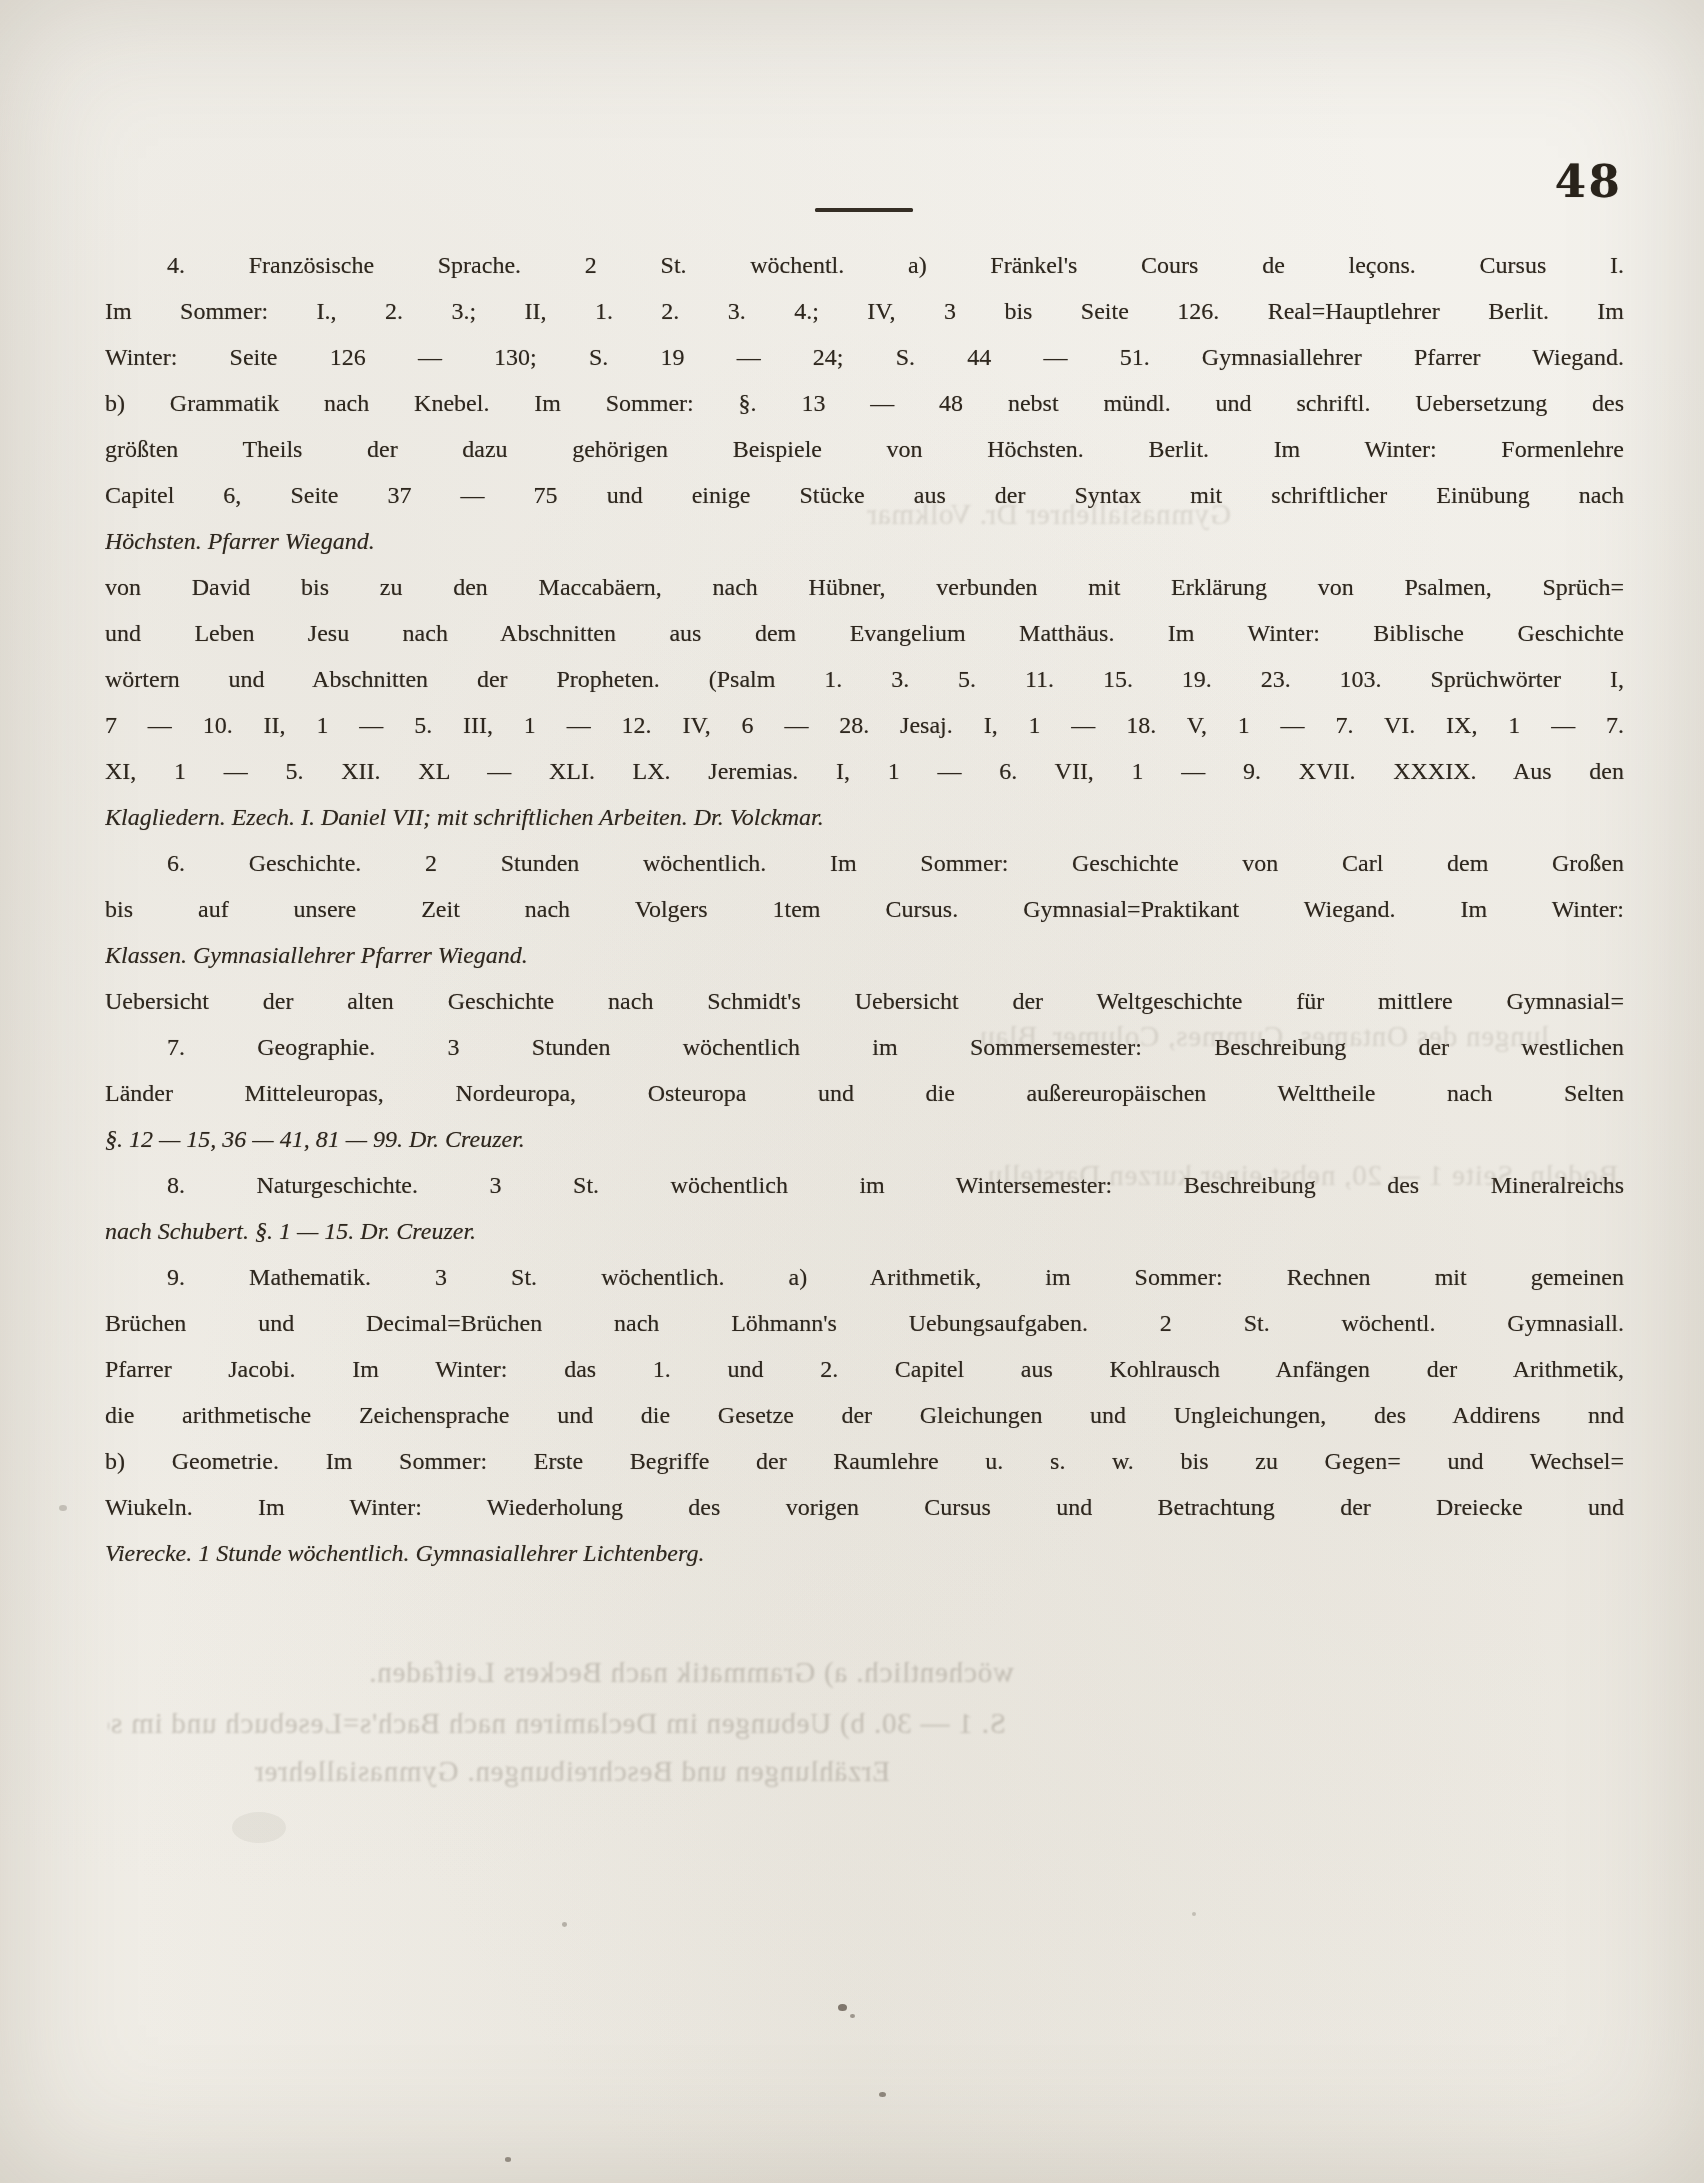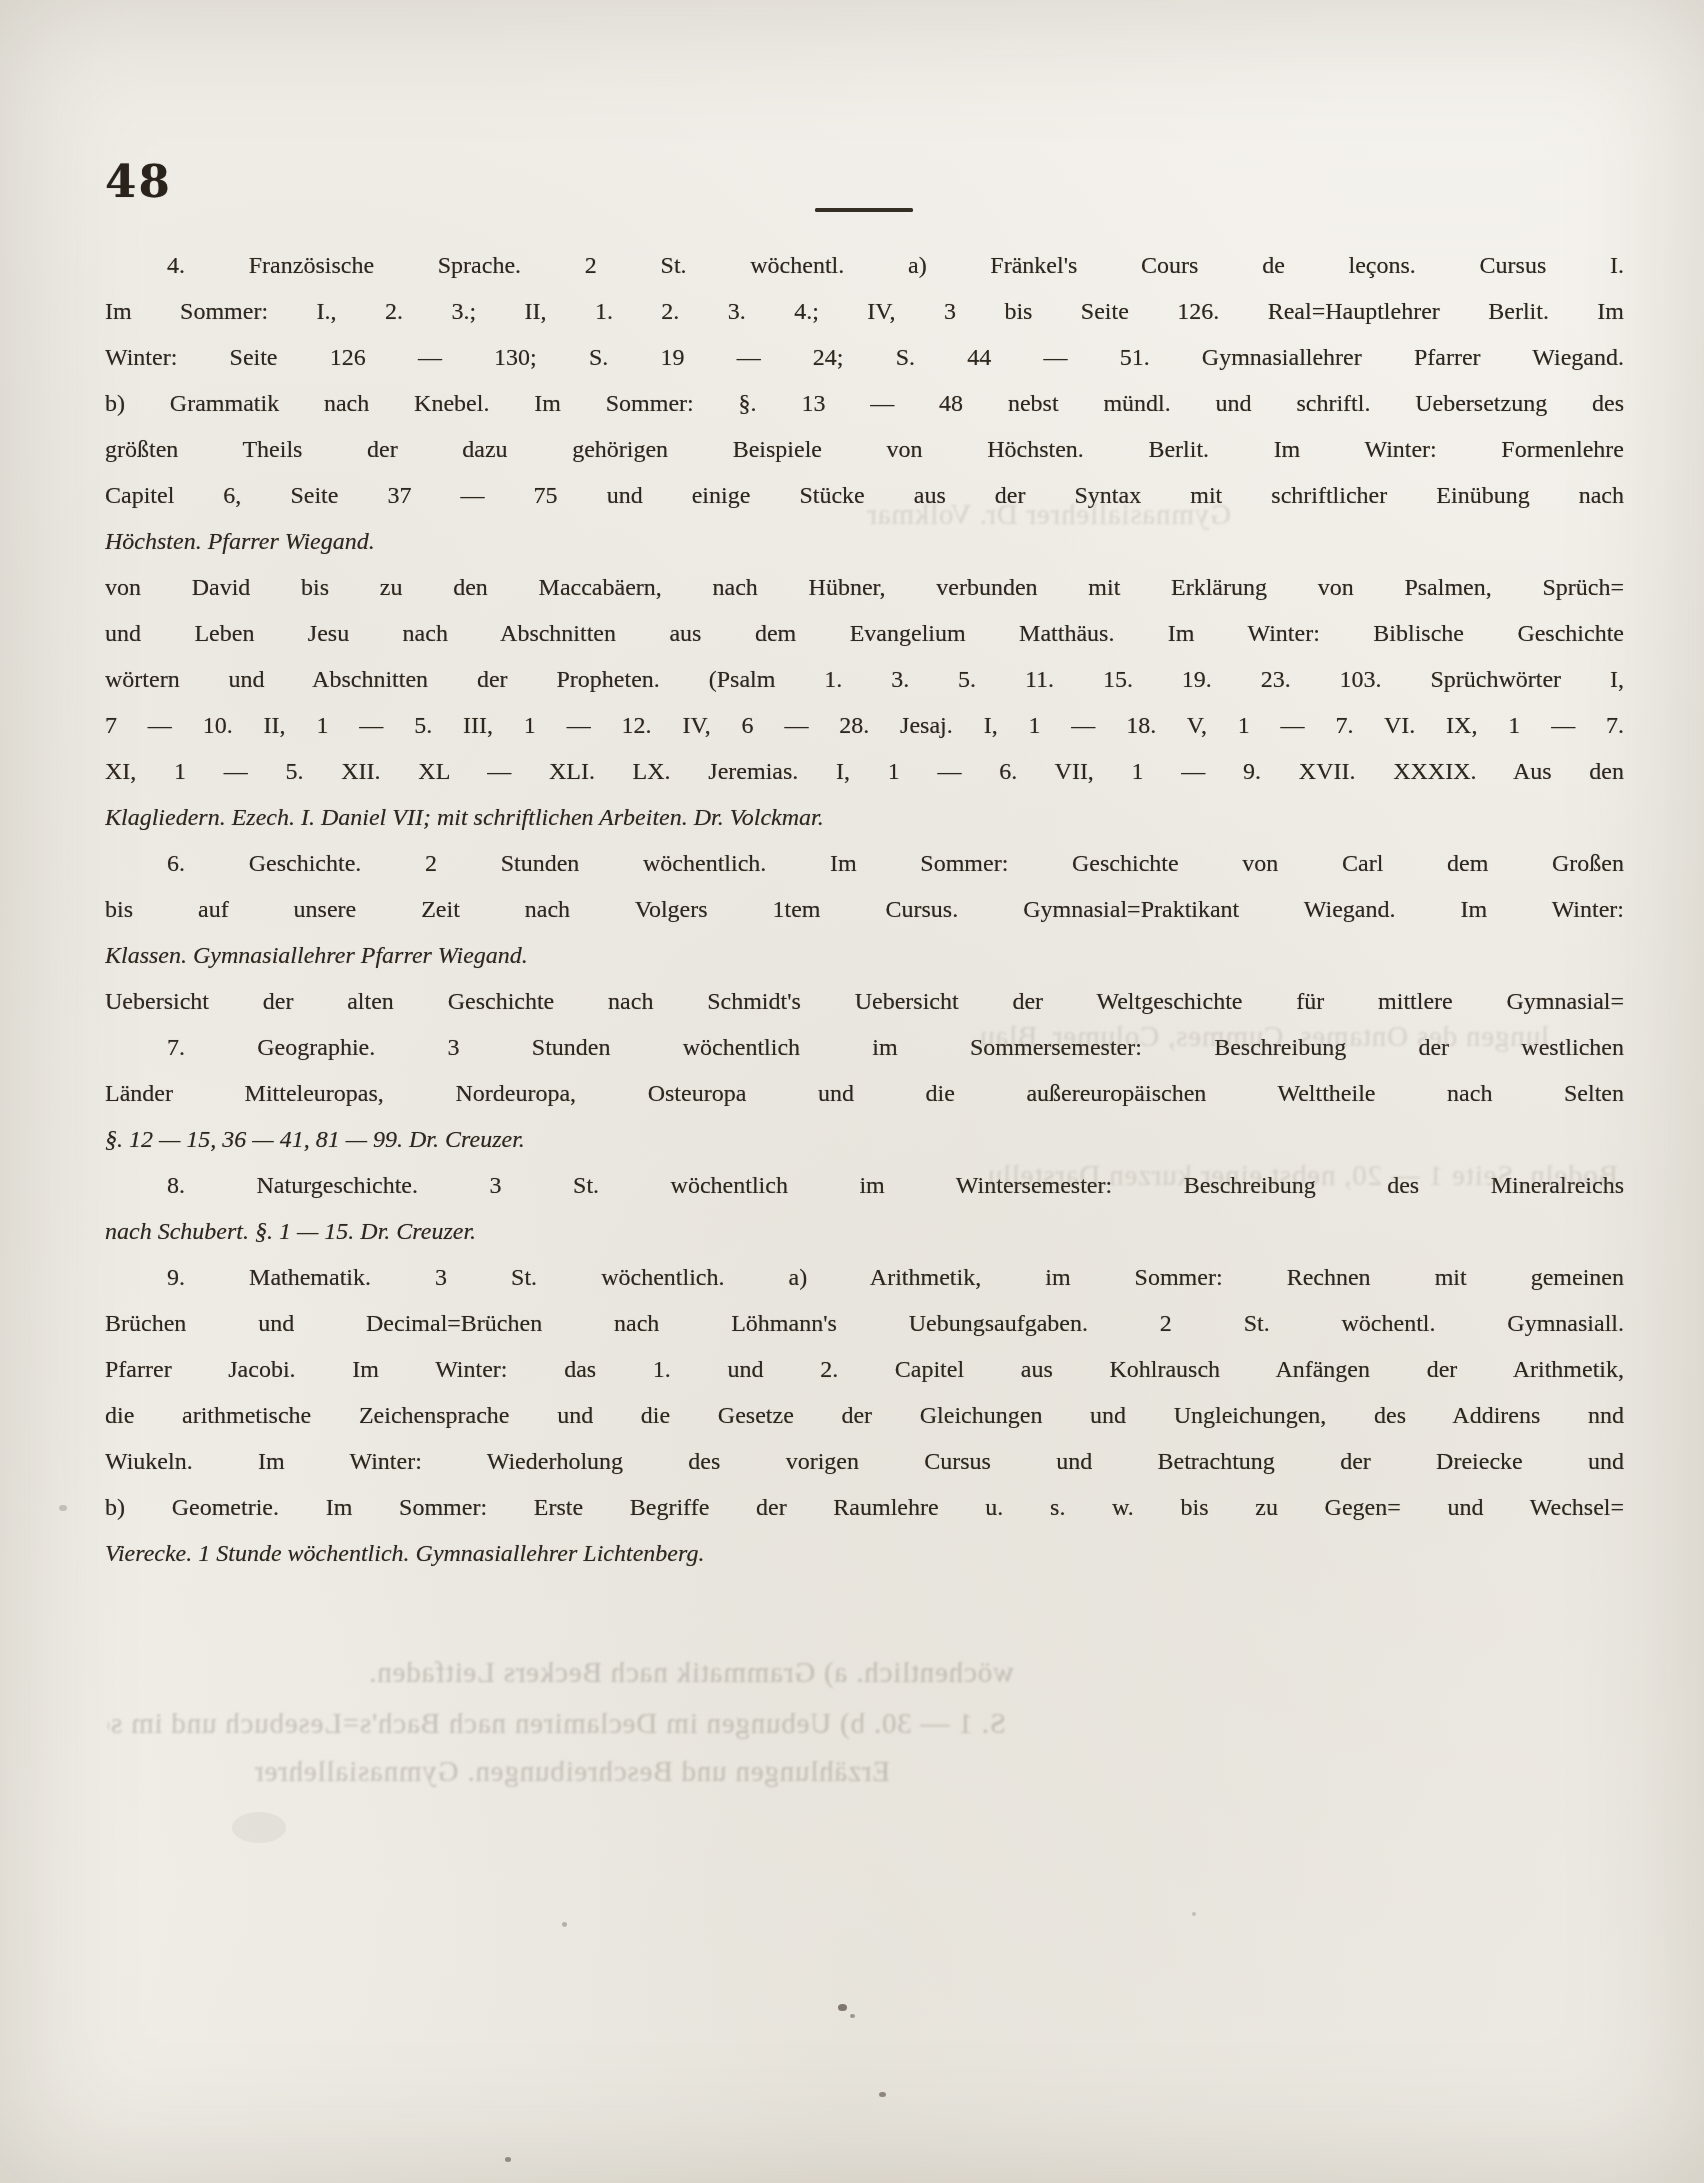--- a/index.html
+++ b/index.html
@@ -16,21 +16,21 @@
     background:
       radial-gradient(ellipse at 18% 28%, rgba(208,202,190,0.22), transparent 58%),
       radial-gradient(ellipse at 82% 64%, rgba(214,208,196,0.26), transparent 55%),
       radial-gradient(ellipse at 50% 95%, rgba(200,194,180,0.18), transparent 60%),
       linear-gradient(#f4f2ed, #efece5);
     box-shadow: inset 0 0 132px rgba(138,128,110,0.30);
   }
   .page-header {
     position: absolute;
     left: 105px; top: 159px; width: 1517px;
-    text-align: left;
+    text-align: right;
   }
   .page-number {
     font-family: "DejaVu Serif", serif;
     font-weight: bold;
     font-size: 45px;
     letter-spacing: 2.3px;
     line-height: 46px;
     color: #29231b;
     text-shadow: 0 0 0.8px rgba(41,35,27,0.55);
   }
@@ -105,22 +105,22 @@
       <div class="line">Uebersicht der alten Geschichte nach Schmidt's Uebersicht der Weltgeschichte für mittlere Gymnasial=</div>
       <div class="line first">7. Geographie. 3 Stunden wöchentlich im Sommersemester: Beschreibung der westlichen</div>
       <div class="line">Länder Mitteleuropas, Nordeuropa, Osteuropa und die außereuropäischen Welttheile nach Selten</div>
       <div class="line last">§. 12 — 15, 36 — 41, 81 — 99. Dr. Creuzer.</div>
       <div class="line first">8. Naturgeschichte. 3 St. wöchentlich im Wintersemester: Beschreibung des Mineralreichs</div>
       <div class="line last">nach Schubert. §. 1 — 15. Dr. Creuzer.</div>
       <div class="line first">9. Mathematik. 3 St. wöchentlich. a) Arithmetik, im Sommer: Rechnen mit gemeinen</div>
       <div class="line">Brüchen und Decimal=Brüchen nach Löhmann's Uebungsaufgaben. 2 St. wöchentl. Gymnasiall.</div>
       <div class="line">Pfarrer Jacobi. Im Winter: das 1. und 2. Capitel aus Kohlrausch Anfängen der Arithmetik,</div>
       <div class="line">die arithmetische Zeichensprache und die Gesetze der Gleichungen und Ungleichungen, des Addirens nnd</div>
+      <div class="line">b) Geometrie. Im Sommer: Erste Begriffe der Raumlehre u. s. w. bis zu Gegen= und Wechsel=</div>
       <div class="line">Wiukeln. Im Winter: Wiederholung des vorigen Cursus und Betrachtung der Dreiecke und</div>
-      <div class="line">b) Geometrie. Im Sommer: Erste Begriffe der Raumlehre u. s. w. bis zu Gegen= und Wechsel=</div>
       <div class="line last">Vierecke. 1 Stunde wöchentlich. Gymnasiallehrer Lichtenberg.</div>
     </div>
 
   <div class="ghost mid" style="top:497px;  left:465px;  width:766px;">Gymnasiallehrer Dr. Volkmar</div>
   <div class="ghost mid" style="top:1019px; left:852px; width:697px;">lungen des Ontames, Cummes, Columer, Blau</div>
   <div class="ghost mid" style="top:1158px; left:836px; width:782px;">Bodeln, Seite 1 — 20, nebst einer kurzen Darstellu</div>
   <div class="ghost low" style="top:1655px; left:147px;  width:867px;">wöchentlich. a) Grammatik nach Beckers Leitfaden.</div>
   <div class="ghost low" style="top:1706px; left:108px;  width:898px;">S. 1 — 30. b) Uebungen im Declamiren nach Bach's=Lesebuch und im schriftlichen Ausdr. —</div>
   <div class="ghost low" style="top:1754px; left:255px;  width:635px;">Erzählungen und Beschreibungen. Gymnasiallehrer Pfarrer Jacobi.</div>
 

